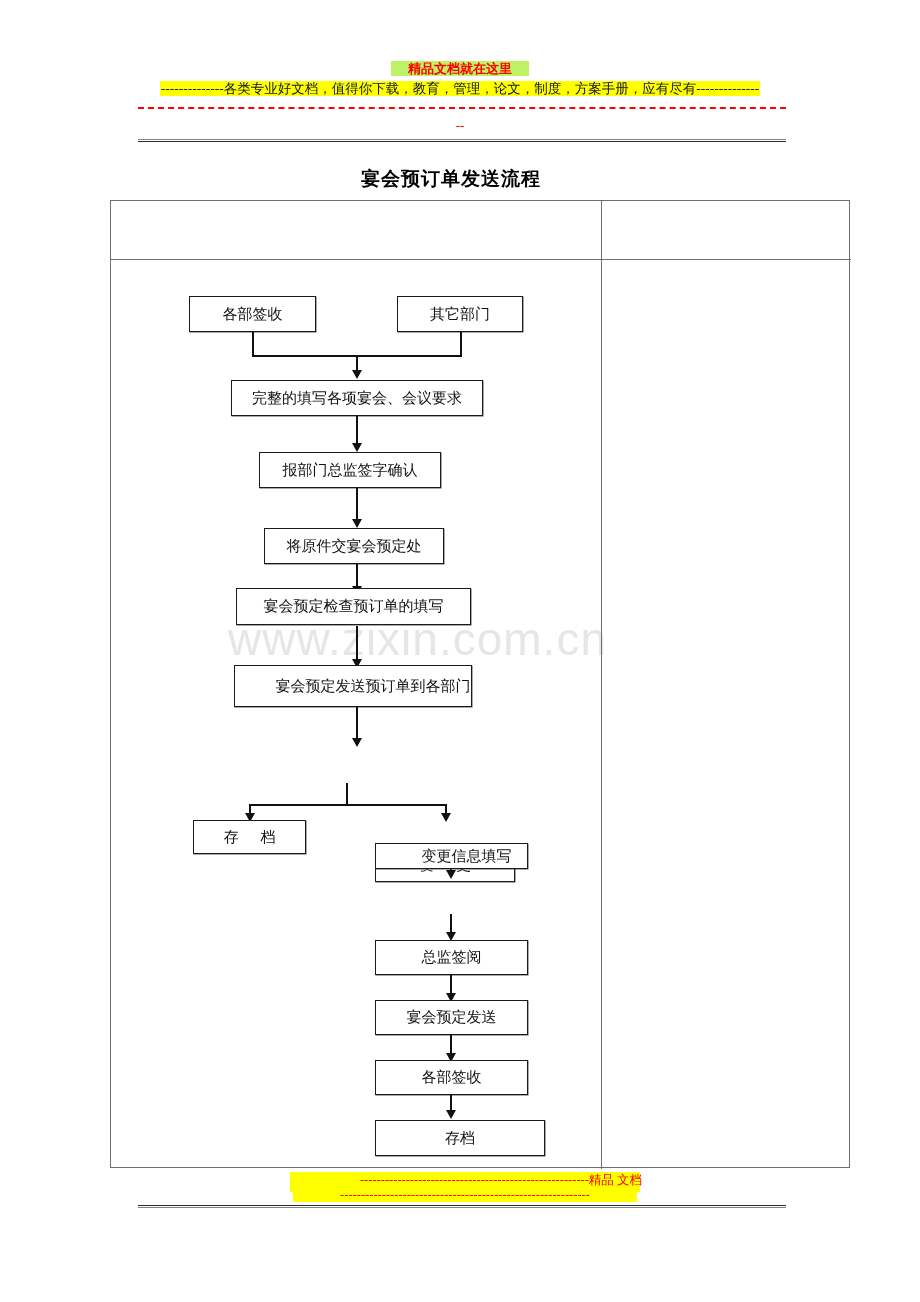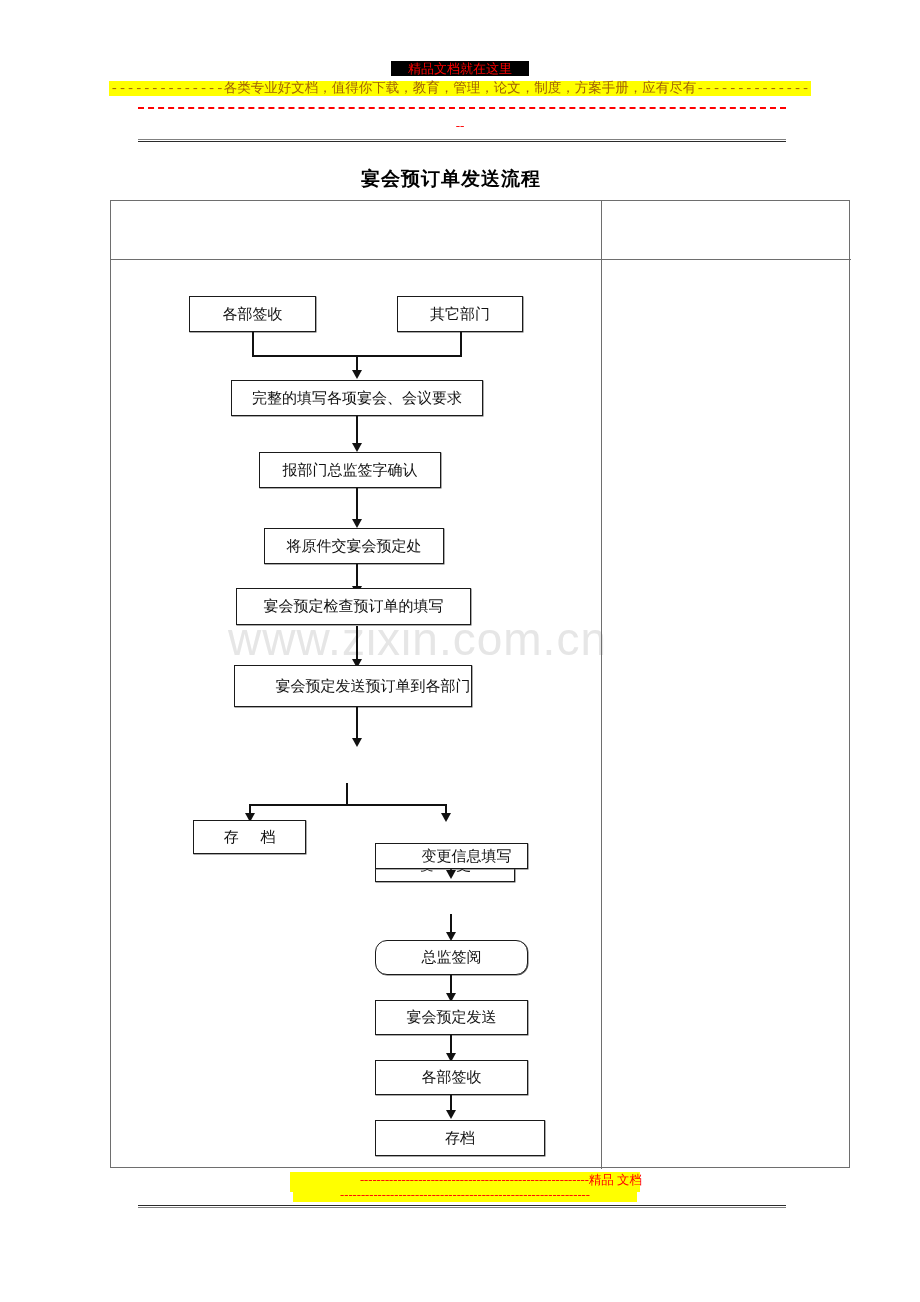--- a/index.html
+++ b/index.html
@@ -22,32 +22,32 @@
   .promo-line1 {
     position: absolute;
     left: 0; top: 61px; width: 920px;
     text-align: center;
     font-size: 13px;
     line-height: 16px;
     color: #ff0000;
     font-family: "Liberation Serif", "DejaVu Serif", serif;
   }
   .promo-line1 span {
-    background: #000000;
+    background: #bef264;
     padding: 0 17px;
+    font-weight: bold;
   }
   .promo-line2 {
     position: absolute;
     left: 0; top: 80px; width: 920px;
     text-align: center;
     font-size: 13.5px;
     line-height: 18px;
-    color: #a16207;
+    color: #0f172a;
     white-space: nowrap;
-    font-family: Liberation Mono, monospace;
   }
   .promo-line2 span {
     background: #ffff00;
     padding: 0 1px;
   }
   .promo-dashrule {
     position: absolute;
     left: 138px; top: 107px; width: 648px;
     border-top: 2px dashed #ff0000;
   }
@@ -284,21 +284,21 @@
 
   <div class="line vline" style="left:450px;top:854px;height:18px;"></div>
   <div class="arrowhead" style="left:446px;top:870px;"></div>
 
   <div class="node" style="left:375px;top:843px;width:153px;height:26px;padding-left:30px;">
     <span>变更信息填写</span>
   </div>
   <div class="line vline" style="left:450px;top:914px;height:20px;"></div>
   <div class="arrowhead" style="left:446px;top:932px;"></div>
 
-  <div class="node" style="left:375px;top:940px;width:153px;height:35px;border-radius:12px;">
+  <div class="node" style="left:375px;top:940px;width:153px;height:35px;">
     <span>总监签阅</span>
   </div>
   <div class="line vline" style="left:450px;top:975px;height:20px;"></div>
   <div class="arrowhead" style="left:446px;top:993px;"></div>
 
   <div class="node" style="left:375px;top:1000px;width:153px;height:35px;">
     <span>宴会预定发送</span>
   </div>
   <div class="line vline" style="left:450px;top:1035px;height:20px;"></div>
   <div class="arrowhead" style="left:446px;top:1053px;"></div>

